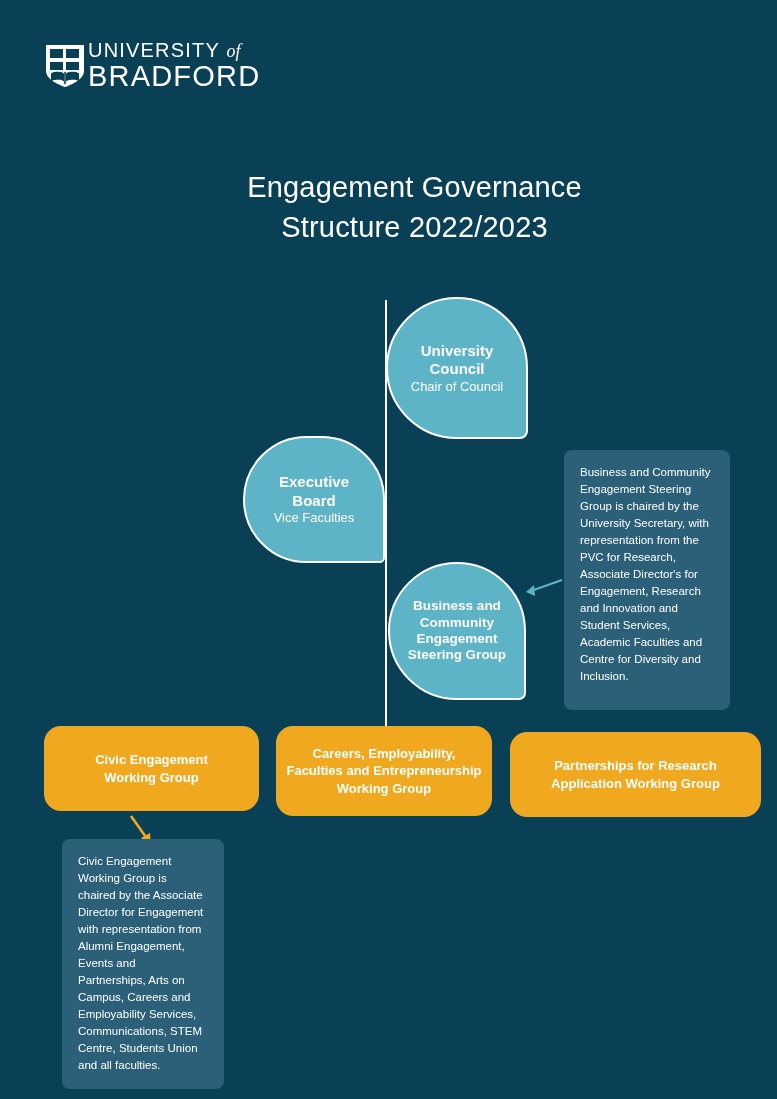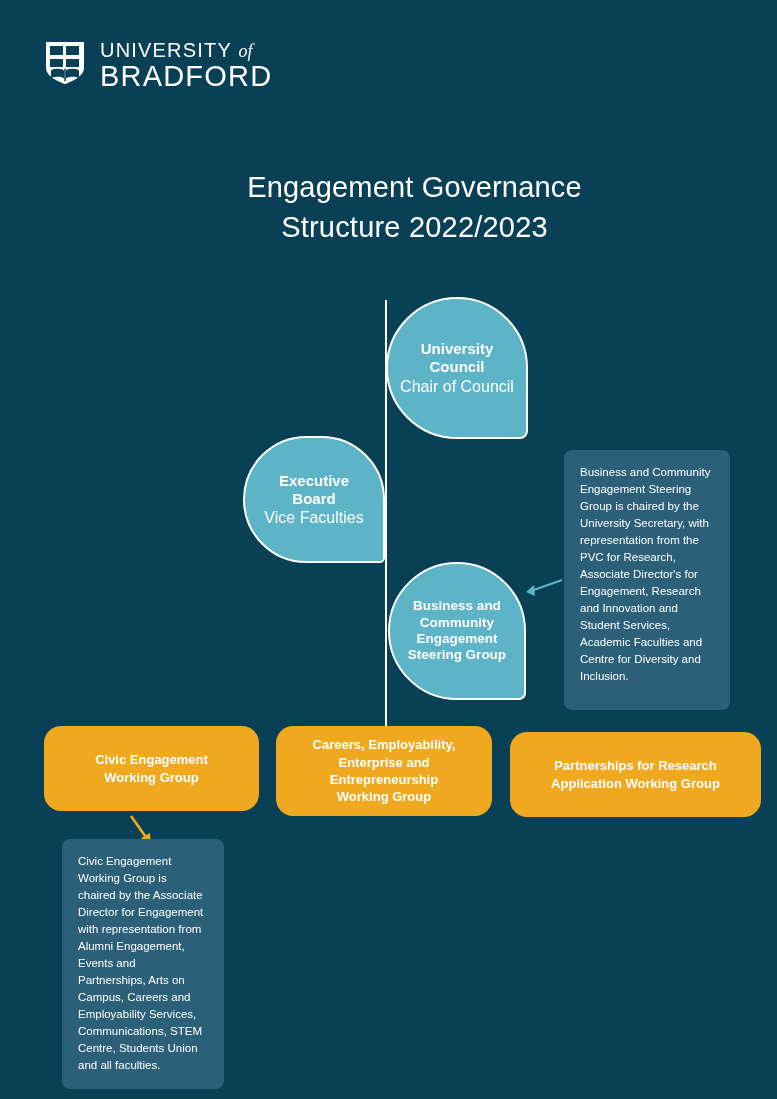--- a/index.html
+++ b/index.html
@@ -15,21 +15,22 @@
     font-family: "Liberation Sans", sans-serif;
     color: #ffffff;
   }
 
   
   .logo-block {
     position: absolute;
     left: 44px;
     top: 40px;
     display: flex;
-    gap: 14px;
+    align-items: center;
+    gap: 2px;
   }
   .logo-mark {
     width: 42px;
     height: 46px;
     position: relative;
   }
   .logo-text {
     line-height: 1.0;
   }
   .logo-text .line1 {
@@ -86,21 +87,21 @@
     justify-content: center;
     text-align: center;
     color: #ffffff;
   }
   .bubble .b-title {
     font-size: 15px;
     font-weight: bold;
     line-height: 1.22;
   }
   .bubble .b-sub {
-    font-size: 16px;
+    font-size: 13px;
     line-height: 1.2;
   }
 
   
   #node-university-council {
     left: 386px;
     top: 297px;
     width: 142px;
     height: 142px;
     border-radius: 71px 71px 71px 71px;
@@ -231,21 +232,21 @@
 <div class="wg" id="node-civic">
   <div>
     <span>Civic Engagement</span><br>
     <span>Working Group</span>
   </div>
 </div>
 
 <div class="wg" id="node-careers">
   <div>
     <span>Careers, Employability,</span><br>
-    <span>Enterprise and Entrepreneurship</span><br>
+    <span>Faculties and Entrepreneurship</span><br>
     <span>Working Group</span>
   </div>
 </div>
 
 <div class="wg" id="node-partnerships">
   <div>
     <span>Partnerships for Research</span><br>
     <span>Application Working Group</span>
   </div>
 </div>

